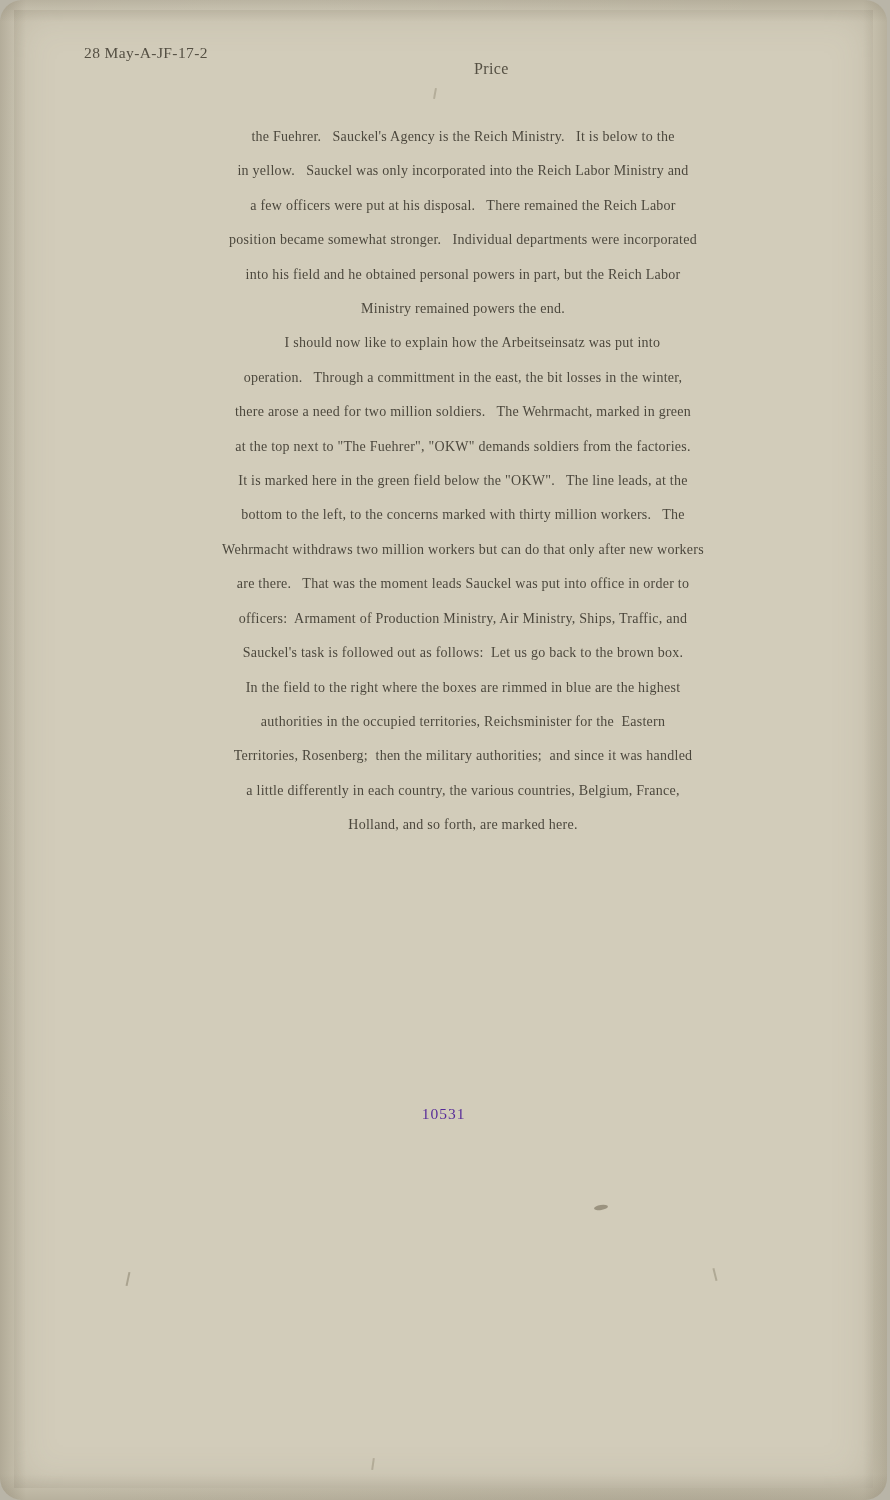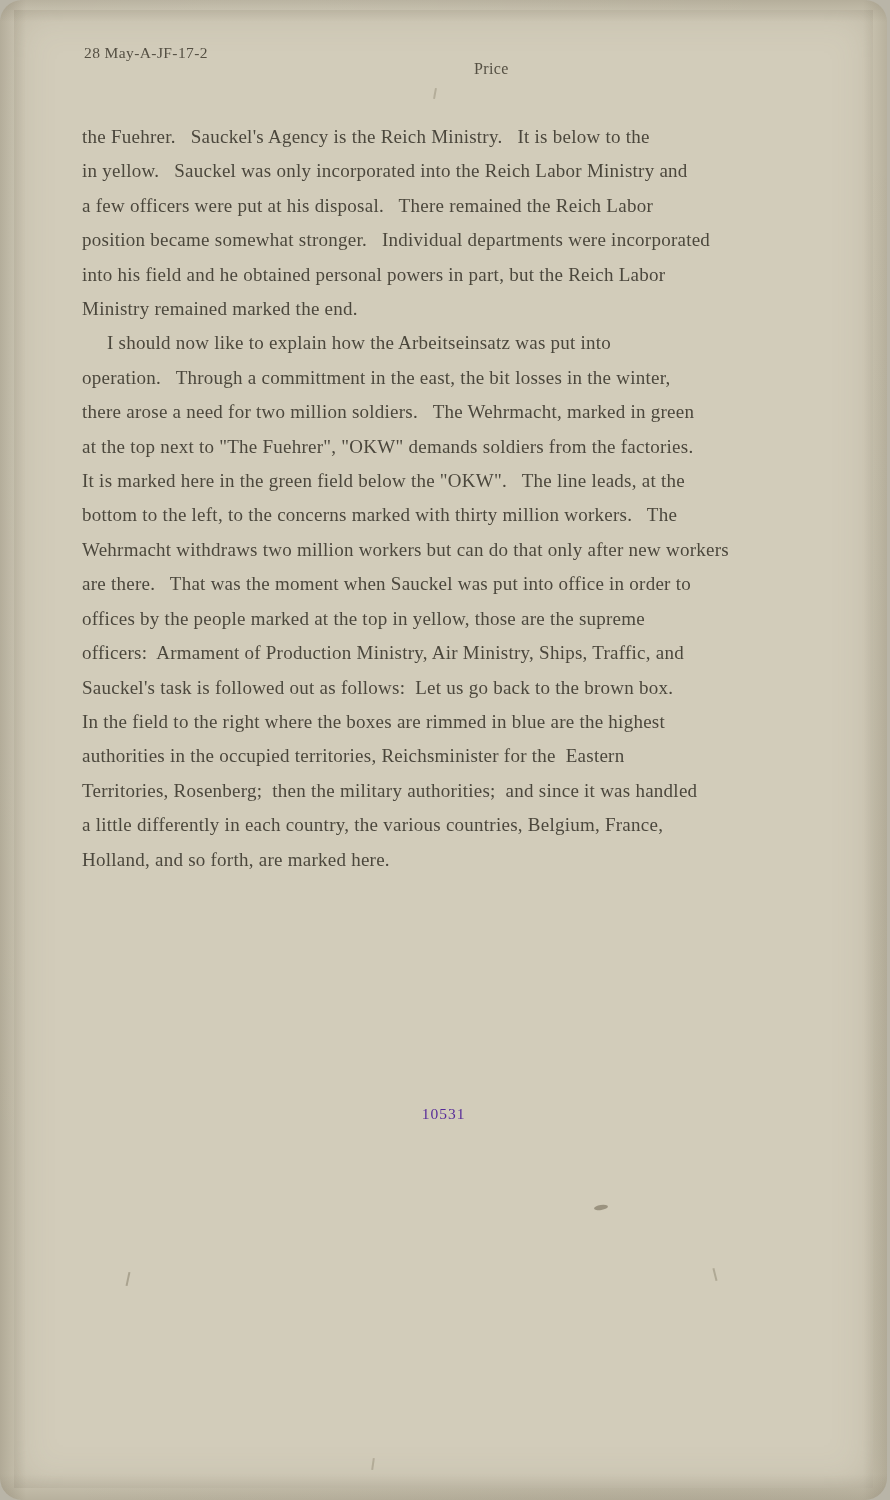--- a/index.html
+++ b/index.html
@@ -59,26 +59,27 @@
     opacity: 0.92;
     margin-left: 28px;
   }
   .body-text {
     position: absolute;
     top: 110px;
     left: 68px;
     width: 762px;
   }
   .line {
-    font-size: 19px;
+    font-size: 14px;
     line-height: 34.4px;
     letter-spacing: 0.25px;
     white-space: pre;
     color: #413d33;
     opacity: 0.93;
+    text-align: center;
   }
   .line.indent {
     text-indent: 0;
   }
   .page-number {
     position: absolute;
     top: 1095px;
     left: 0;
     width: 100%;
     text-align: center;
@@ -174,30 +175,29 @@
         <div class="doc-id">28 May-A-JF-17-2</div>
         <div class="doc-title">Price</div>
       </div>
 
       <div class="body-text">
         <div class="line">the Fuehrer.   Sauckel's Agency is the Reich Ministry.   It is below to the</div>
         <div class="line">in yellow.   Sauckel was only incorporated into the Reich Labor Ministry and</div>
         <div class="line">a few officers were put at his disposal.   There remained the Reich Labor</div>
         <div class="line">position became somewhat stronger.   Individual departments were incorporated</div>
         <div class="line">into his field and he obtained personal powers in part, but the Reich Labor</div>
-        <div class="line">Ministry remained marked the end.</div>
+        <div class="line">Ministry remained powers the end.</div>
         <div class="line indent">     I should now like to explain how the Arbeitseinsatz was put into</div>
         <div class="line">operation.   Through a committment in the east, the bit losses in the winter,</div>
         <div class="line">there arose a need for two million soldiers.   The Wehrmacht, marked in green</div>
         <div class="line">at the top next to "The Fuehrer", "OKW" demands soldiers from the factories.</div>
         <div class="line">It is marked here in the green field below the "OKW".   The line leads, at the</div>
         <div class="line">bottom to the left, to the concerns marked with thirty million workers.   The</div>
         <div class="line">Wehrmacht withdraws two million workers but can do that only after new workers</div>
-        <div class="line">are there.   That was the moment when Sauckel was put into office in order to</div>
-        <div class="line">offices by the people marked at the top in yellow, those are the supreme</div>
+        <div class="line">are there.   That was the moment leads Sauckel was put into office in order to</div>
         <div class="line">officers:  Armament of Production Ministry, Air Ministry, Ships, Traffic, and</div>
         <div class="line">Sauckel's task is followed out as follows:  Let us go back to the brown box.</div>
         <div class="line">In the field to the right where the boxes are rimmed in blue are the highest</div>
         <div class="line">authorities in the occupied territories, Reichsminister for the  Eastern</div>
         <div class="line">Territories, Rosenberg;  then the military authorities;  and since it was handled</div>
         <div class="line">a little differently in each country, the various countries, Belgium, France,</div>
         <div class="line">Holland, and so forth, are marked here.</div>
       </div>
 
       <div class="page-number">10531</div>

